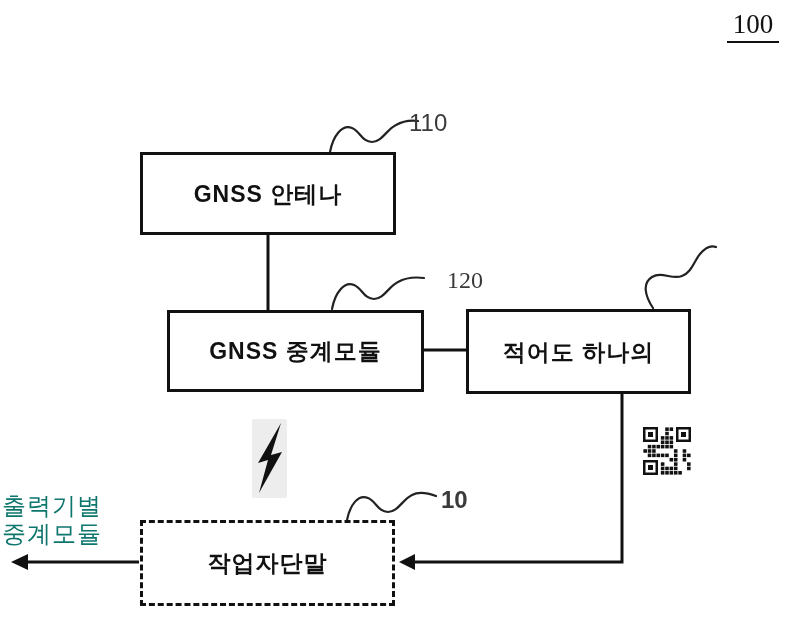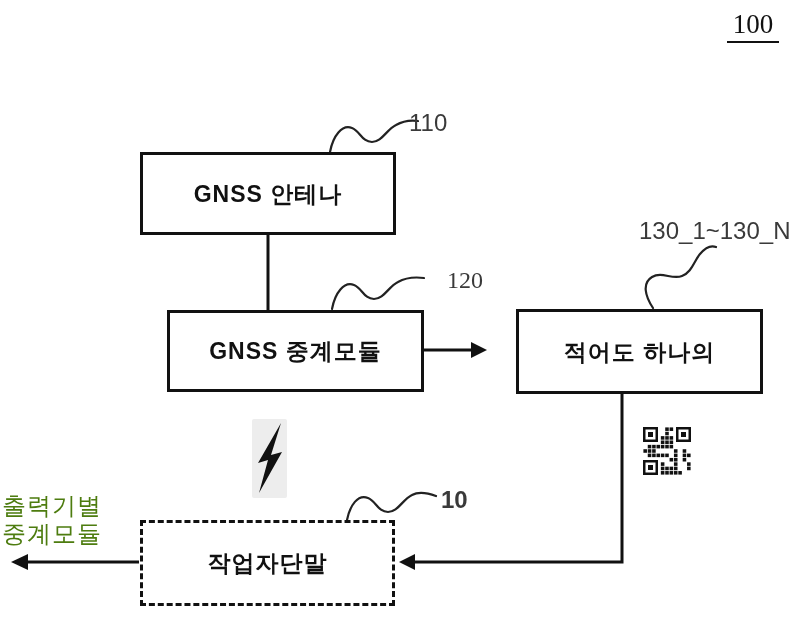--- a/index.html
+++ b/index.html
@@ -19,21 +19,21 @@
   .ref {
     position:absolute; color:#3a3a3a; font-size:24px;
     font-family:"Liberation Sans", sans-serif; white-space:nowrap;
   }
   .sysref {
     position:absolute; left:727px; top:9px; width:52px; text-align:center;
     font-family:"Liberation Serif", serif; font-size:27px; color:#111;
     border-bottom:2px solid #111; padding-bottom:1px;
   }
   .note {
-    position:absolute; left:2px; top:492px; color:#4d7c0f;
+    position:absolute; left:2px; top:492px; color:#0f766e;
     font-size:24px; line-height:28px; white-space:nowrap; letter-spacing:1px;
   }
   svg .stroke { stroke:#111; stroke-width:3; fill:none; }
   svg .squig  { stroke:#222; stroke-width:2.2; fill:none; stroke-linecap:round; }
   svg .head   { fill:#111; stroke:none; }
 </style>
 </head>
 <body>
 
 <div class="canvas">
@@ -138,31 +138,30 @@
   <div class="sysref">100</div>
 
   <div class="box solid" style="left:140px; top:152px; width:256px; height:83px;">
     <span>GNSS 안테나</span>
   </div>
 
   <div class="box solid" style="left:139px; top:310px; width:257px; height:82px;margin-left:28px;">
     <span>GNSS 중계모듈</span>
   </div>
 
-  <div class="box solid" style="left:516px; top:309px; width:247px; height:85px;">
+  <div class="box solid" style="left:466px; top:309px; width:225px; height:85px;">
     <span>적어도 하나의</span>
   </div>
 
   <div class="box dashed" style="left:140px; top:520px; width:255px; height:86px;">
     <span>작업자단말</span>
   </div>
 
   <div class="ref" style="left:409px; top:109px;">110</div>
   <div class="ref" style="left:447px; top:267px;font-family:Liberation Serif, serif;">120</div>
-  <div class="ref" style="left:639px; top:217px;">130_1~130_N</div>
   <div class="ref" style="left:441px; top:486px;font-weight:bold;">10</div>
 
   <div class="note">
     <div>출력기별</div>
     <div>중계모듈</div>
   </div>
 
 </div>
 
 </body></html>

